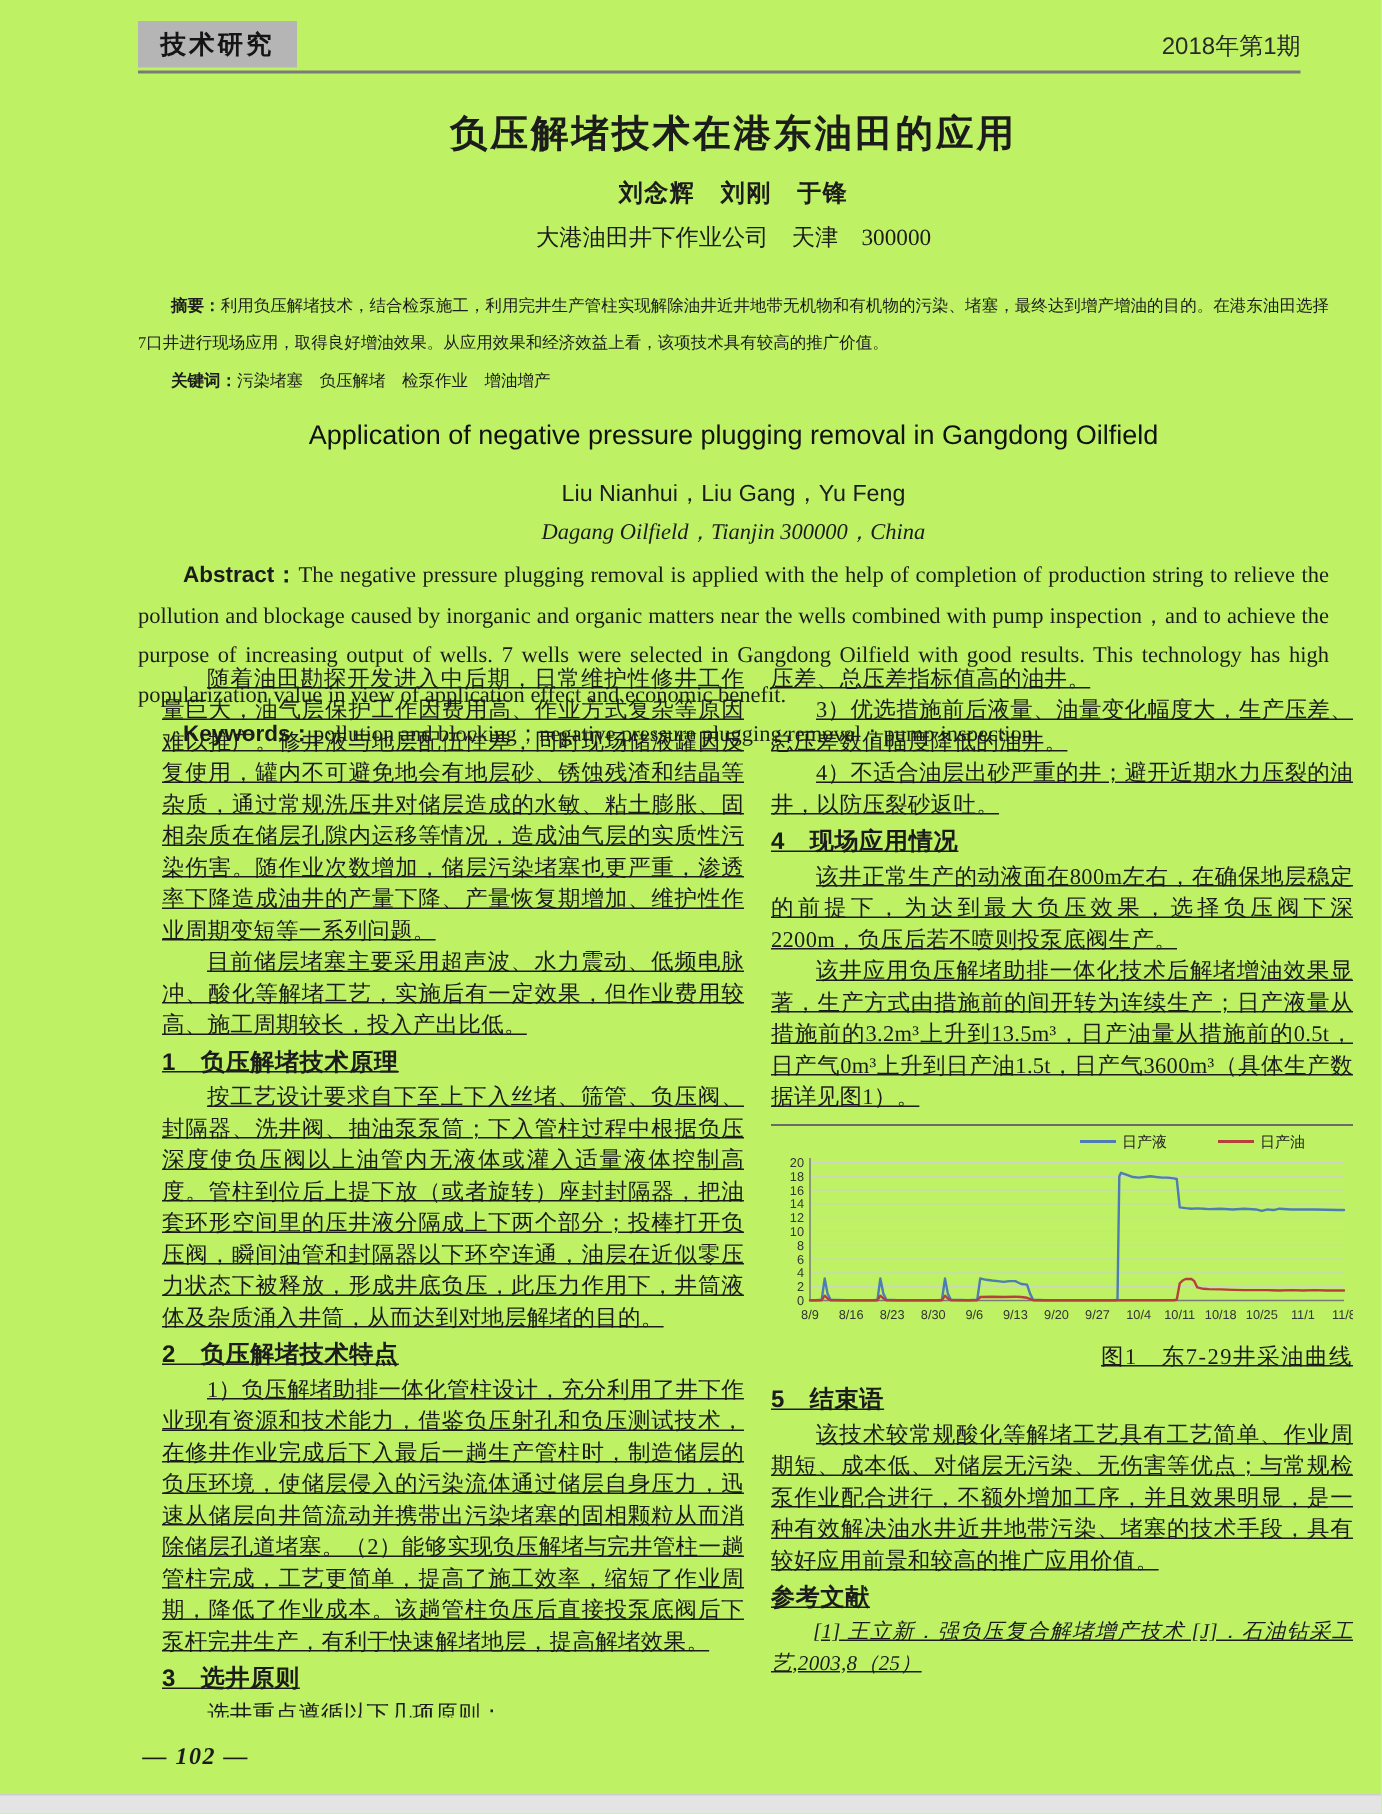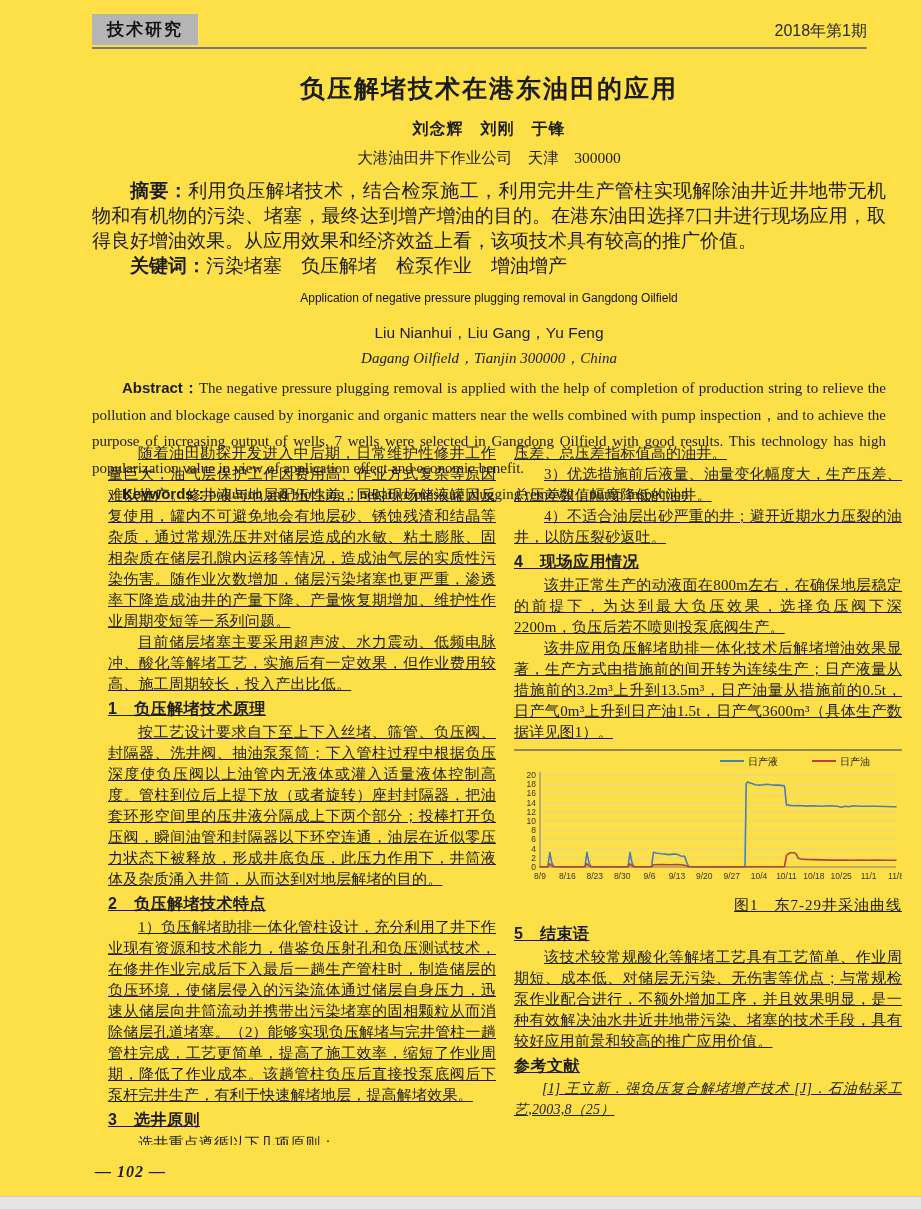--- a/index.html
+++ b/index.html
@@ -1,38 +1,38 @@
 <!DOCTYPE html>
 <html><head>
 <meta charset="utf-8">
 <style>
   html,body{margin:0;padding:0;}
   body{background:#ffffff;width:921px;height:1209px;position:relative;
        font-family:"Liberation Serif","DejaVu Serif",serif;color:#1c1c1c;}
-  .page{position:absolute;inset:0;background:#fde047;overflow:hidden;}
+  .page{position:absolute;inset:0;background:#bef264;overflow:hidden;}
 
   
   .hdr{position:absolute;top:14px;left:92px;right:54px;display:flex;
        justify-content:space-between;align-items:flex-end;
        border-bottom:2px solid #7a7a7a;padding-bottom:2px;}
   .hdr-badge{background:#b5b5b5;color:#151515;font-family:"Liberation Sans",sans-serif;
        font-weight:bold;font-size:17px;padding:4px 15px;letter-spacing:2px;}
   .hdr-issue{font-family:"Liberation Sans",sans-serif;font-size:16px;color:#2a2a2a;padding-bottom:3px;}
 
   
   .front{position:absolute;top:58px;left:92px;right:35px;text-align:center;}
   .title{font-family:"Liberation Sans","DejaVu Sans",sans-serif;font-weight:bold;
        font-size:25px;letter-spacing:2px;margin-top:14px;}
   .authors{font-weight:bold;font-size:16px;margin-top:14px;letter-spacing:1px;}
   .affil{font-size:15.5px;margin-top:8px;}
-  .cn-abs{text-align:justify;font-size:19px;line-height:25px;margin-top:9px;}
+  .cn-abs{text-align:justify;font-size:11px;line-height:25px;margin-top:23px;}
   .cn-abs p{margin:0;text-indent:2em;}
   .cn-abs b{font-family:"Liberation Sans",sans-serif;}
   .en-block{margin-top:13px;}
-  .en-title{font-family:"Liberation Sans","DejaVu Sans",sans-serif;font-size:12px;color:#111;}
+  .en-title{font-family:"Liberation Sans","DejaVu Sans",sans-serif;font-size:18px;color:#111;}
   .en-authors{font-family:"Liberation Sans",sans-serif;font-size:15.5px;margin-top:18px;}
   .en-affil{font-style:italic;font-size:15px;margin-top:5px;}
   .en-abs{text-align:justify;font-size:15px;line-height:26.5px;margin-top:7px;}
   .en-abs p{margin:0;text-indent:2em;}
   .en-abs b{font-family:"Liberation Sans",sans-serif;font-weight:bold;}
 
   
   .cols{position:absolute;top:443px;left:108px;width:794px;height:702px;
         display:flex;gap:18px;text-decoration:underline;}
   .col{width:388px;overflow:hidden;font-size:15px;line-height:21px;text-align:justify;}

